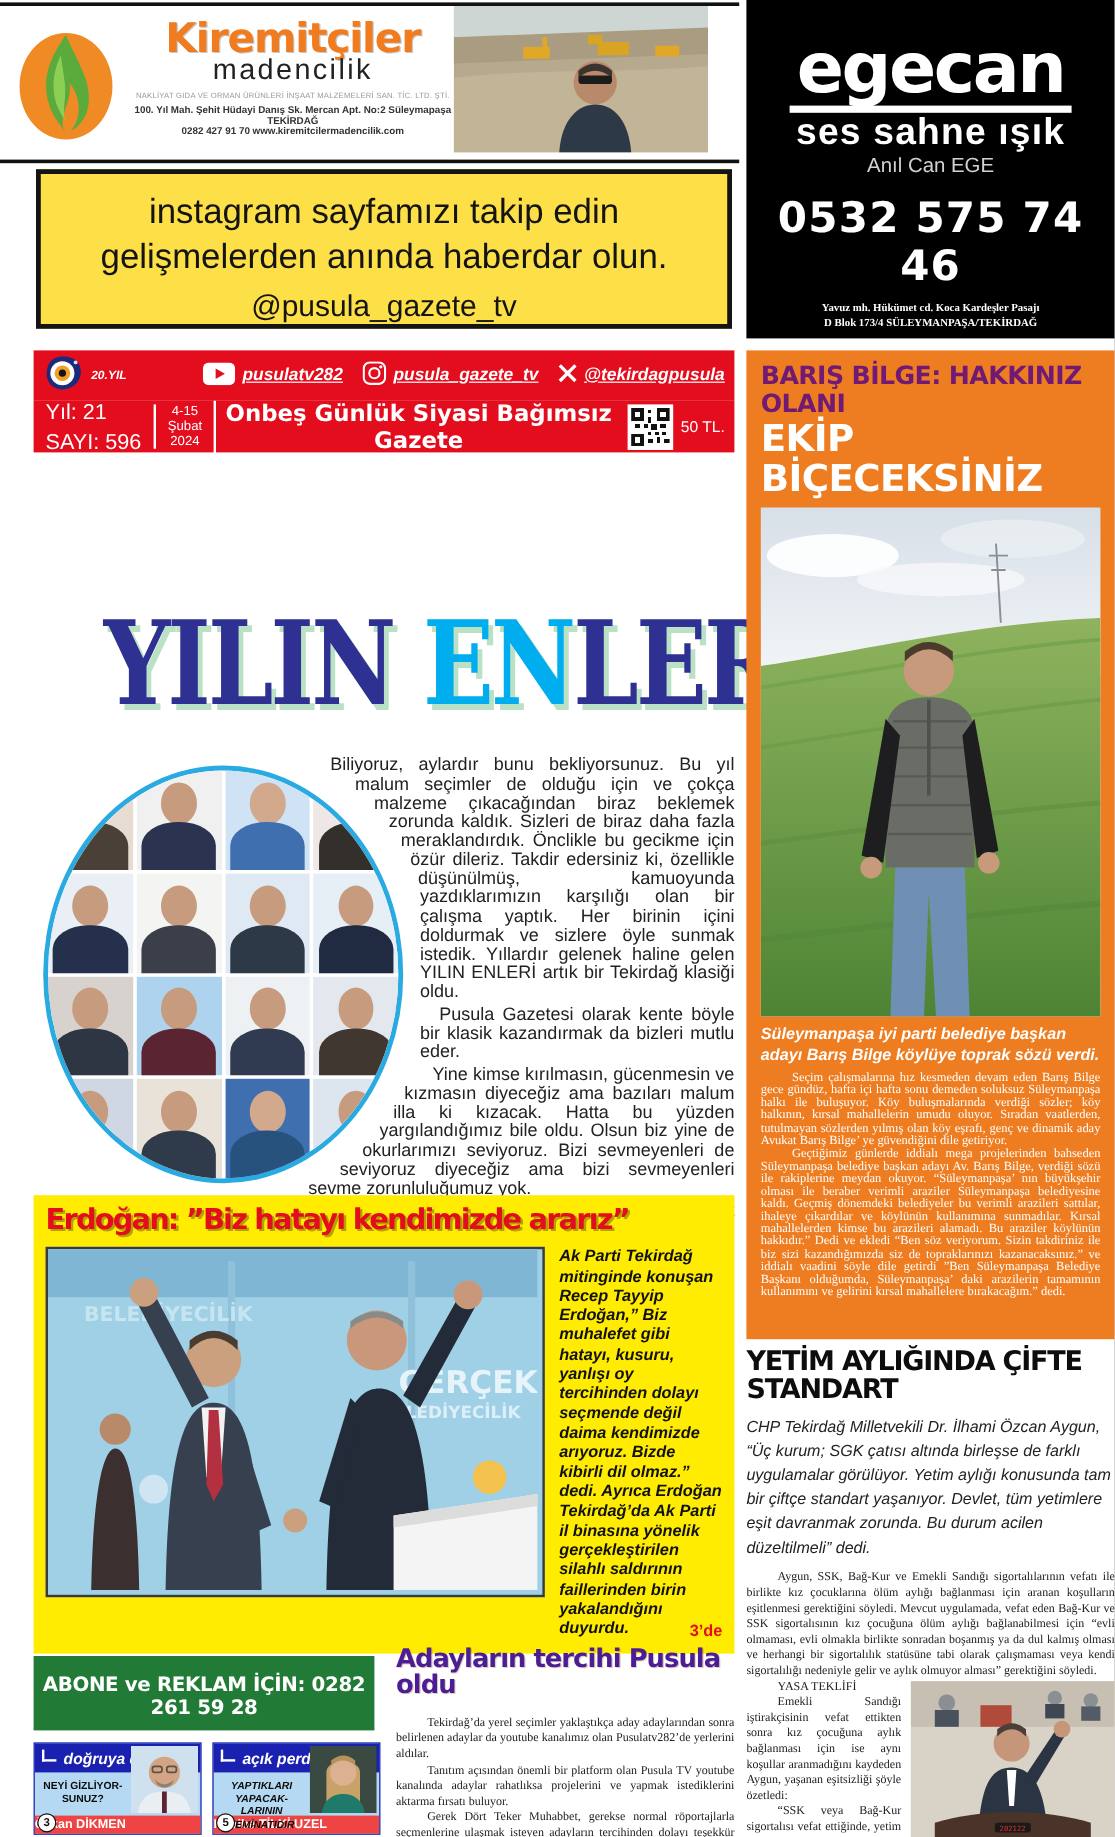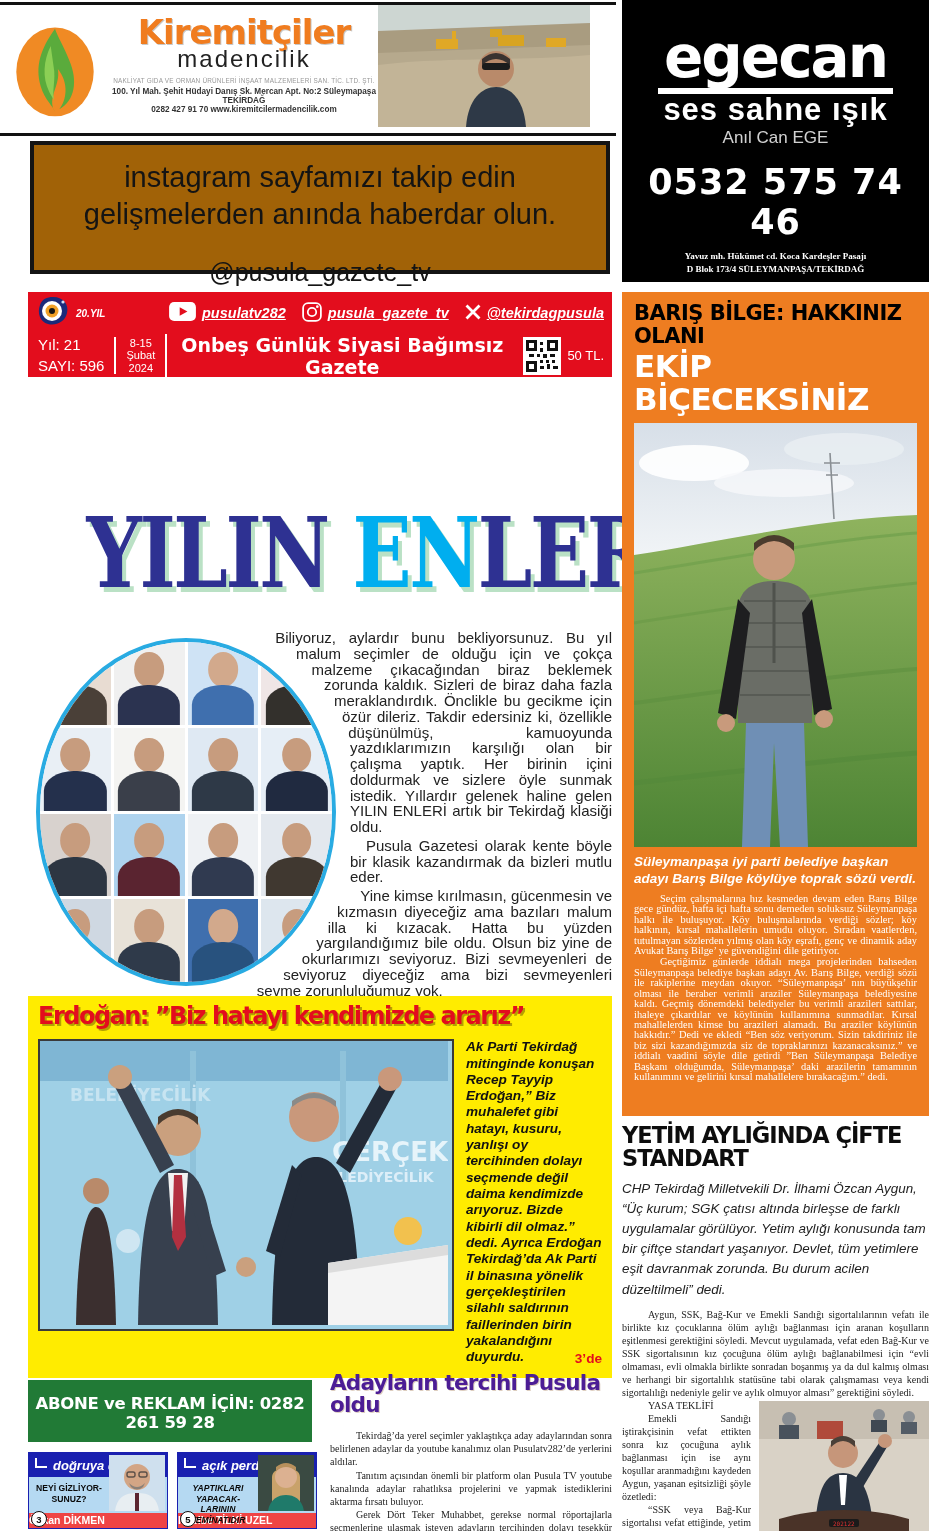--- a/index.html
+++ b/index.html
@@ -24,42 +24,42 @@
   .ad-ege{left:622px;top:0;width:307px;height:282px;background:#000;color:#fff;text-align:center;}
   .ege-brand{font-family:"DejaVu Sans",sans-serif;font-weight:800;font-size:58px;letter-spacing:-2px;
              line-height:1;margin-top:28px;border-bottom:6px solid #fff;display:inline-block;padding:0 6px 2px;}
   .ege-sub{font-weight:800;font-size:31px;letter-spacing:1px;line-height:1.05;}
   .ege-person{font-weight:300;font-size:17px;color:#e8e8e8;opacity:.9;margin-top:1px;}
   .ege-slogan{font-size:20px;margin-top:18px;letter-spacing:1px;color:#f2f2f2;}
   .ege-phone{font-family:"DejaVu Sans",sans-serif;font-weight:800;font-size:35px;margin-top:14px;letter-spacing:1px;}
   .ege-addr{font-family:"Liberation Serif",serif;font-weight:bold;font-size:9px;line-height:1.45;margin-top:8px;}
 
   
-  .insta{left:30px;top:141px;width:572px;height:125px;background:#a16207;border:4px solid #141414;
+  .insta{left:30px;top:141px;width:572px;height:125px;background:#fde047;border:4px solid #141414;
          text-align:center;color:#141414;}
   .insta-l{font-size:29px;line-height:1.28;}
   .insta-l1{margin-top:14px;}
-  .insta-handle{font-size:25px;margin-top:25px;}
+  .insta-handle{font-size:25px;margin-top:8px;}
 
   
   .mast{left:28px;top:292px;width:584px;height:194px;background:#fff;}
   .mast-top{height:42px;background:#e30d1d;display:flex;align-items:center;padding:0 8px;gap:6px;}
   .yil20{color:#fff;font-weight:800;font-size:10px;font-style:italic;}
   .soc{display:flex;align-items:center;gap:6px;margin-left:auto;color:#fff;
        font-style:italic;font-size:14.5px;font-weight:600;text-decoration:underline;}
   .soc .lbl{margin-right:10px;}
   .mast-mid{height:109px;position:relative;}
   .ata{position:absolute;left:38px;top:2px;height:104px;}
   .pusula-logo{position:absolute;left:150px;top:-14px;width:434px;text-align:center;
                font-family:"DejaVu Sans",sans-serif;font-weight:800;font-size:104px;letter-spacing:-7px;
                color:#e30d1d;line-height:1;}
   .tagline{position:absolute;right:2px;bottom:0px;font-family:"DejaVu Sans",sans-serif;font-weight:800;
            font-size:20px;color:#181818;letter-spacing:.5px;}
   .mast-bot{height:43px;background:#e30d1d;color:#fff;display:flex;align-items:center;}
-  .ed-issue{padding:0 10px;font-size:15px;line-height:1.35;}
+  .ed-issue{padding:0 10px;font-size:18px;line-height:1.35;}
   .ed-date{padding:0 10px;font-size:11px;line-height:1.1;border-left:2px solid #fff;text-align:center;}
   .ed-sub{flex:1;text-align:center;font-family:"DejaVu Sans",sans-serif;font-weight:800;font-size:19px;
           border-left:2px solid #fff;padding:0 4px;}
   .ed-qr{width:38px;height:38px;background:#fff;margin:0 6px;display:flex;align-items:center;justify-content:center;}
   .ed-price{font-size:13px;padding-right:8px;}
 
   
   .lead-h{left:28px;top:496px;width:584px;text-align:center;font-family:"DejaVu Serif",serif;
           font-weight:bold;font-size:97px;line-height:1.18;letter-spacing:-3px;white-space:nowrap;
           transform:scaleX(.80);transform-origin:50% 50%;
@@ -82,21 +82,21 @@
   .erd{left:28px;top:996px;width:584px;height:382px;background:#ffec00;padding:6px 10px;box-sizing:border-box;}
   .erd-h{font-family:"DejaVu Sans",sans-serif;font-weight:800;font-size:24px;letter-spacing:-1.5px;
          color:#e30d1d;text-shadow:2px 2px 0 rgba(90,70,0,.45);line-height:1.05;margin:2px 0 10px;}
   .erd-row{display:flex;gap:12px;}
   .erd-photo{width:412px;height:288px;border:2px solid #3a3a3a;background:#9fd0e6;flex:none;}
   .erd-txt{flex:1;font-weight:bold;font-style:italic;font-size:13.6px;line-height:1.2;color:#111;}
   .pageref{color:#e30d1d;font-style:normal;font-weight:800;float:right;margin-top:2px;}
 
   
   .bilge{left:622px;top:292px;width:307px;height:824px;background:#ee7d21;box-sizing:border-box;padding:10px 12px;}
-  .bilge-kick{color:#000000;font-family:"DejaVu Sans",sans-serif;font-weight:800;font-size:21px;
+  .bilge-kick{color:#701a75;font-family:"DejaVu Sans",sans-serif;font-weight:800;font-size:21px;
               letter-spacing:-.5px;line-height:1.1;}
   .bilge-h{color:#fff;font-family:"DejaVu Sans",sans-serif;font-weight:800;font-size:31px;
            letter-spacing:-.5px;line-height:1.05;margin-top:2px;}
   .bilge-photo{width:283px;height:424px;margin-top:8px;background:#cdd8e2;}
   .bilge-cap{color:#fff;font-weight:bold;font-style:italic;font-size:13.5px;line-height:1.25;margin:7px 0 6px;}
   .bilge-body p{color:#fff;font-family:"Liberation Serif",serif;font-size:10.4px;line-height:1.0;
                 text-align:justify;text-indent:26px;margin:0 0 1px;}
 
   
   .yetim{left:622px;top:1124px;width:307px;height:404px;}
@@ -224,21 +224,21 @@
         </span>
         <span>@tekirdagpusula</span>
       </span>
     </div>
     <div class="mast-bot">
       <div class="ed-issue">
         <div>Yıl: 21</div>
         <div>SAYI: 596</div>
       </div>
       <div class="ed-date">
-        <div>8-15</div>
+        <div>4-15</div>
         <div>Şubat</div>
         <div>2024</div>
       </div>
       <div class="ed-sub">Onbeş Günlük Siyasi Bağımsız Gazete</div>
       <div class="ed-qr">
         <svg width="32" height="32" viewBox="0 0 21 21" aria-hidden="true" shape-rendering="crispEdges">
           <rect width="21" height="21" fill="#fff"></rect>
           <g fill="#111">
             <rect x="0" y="0" width="7" height="7"></rect>
               <rect x="14" y="0" width="7" height="7"></rect>

